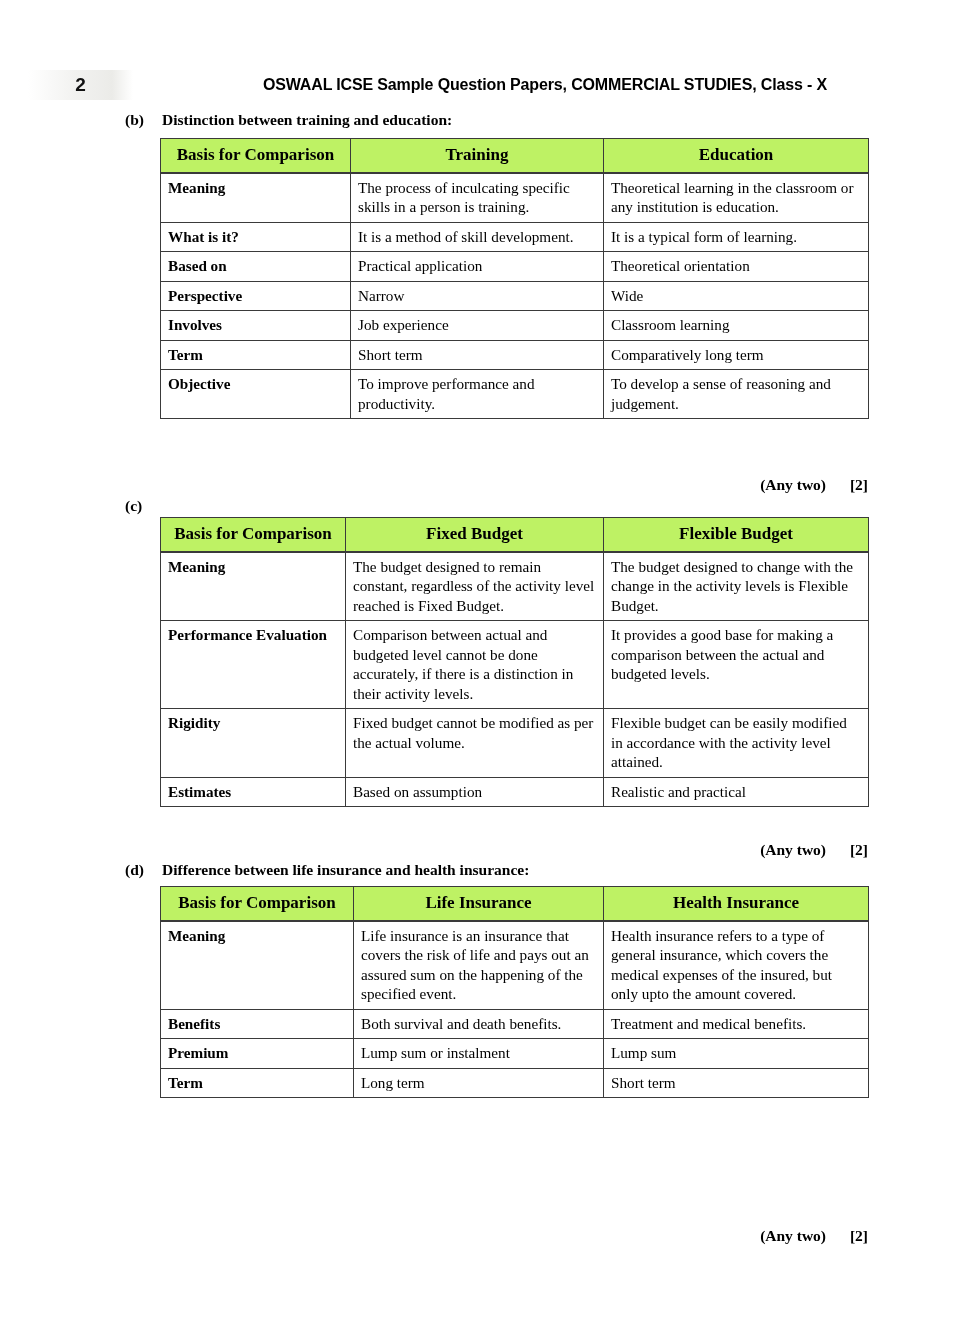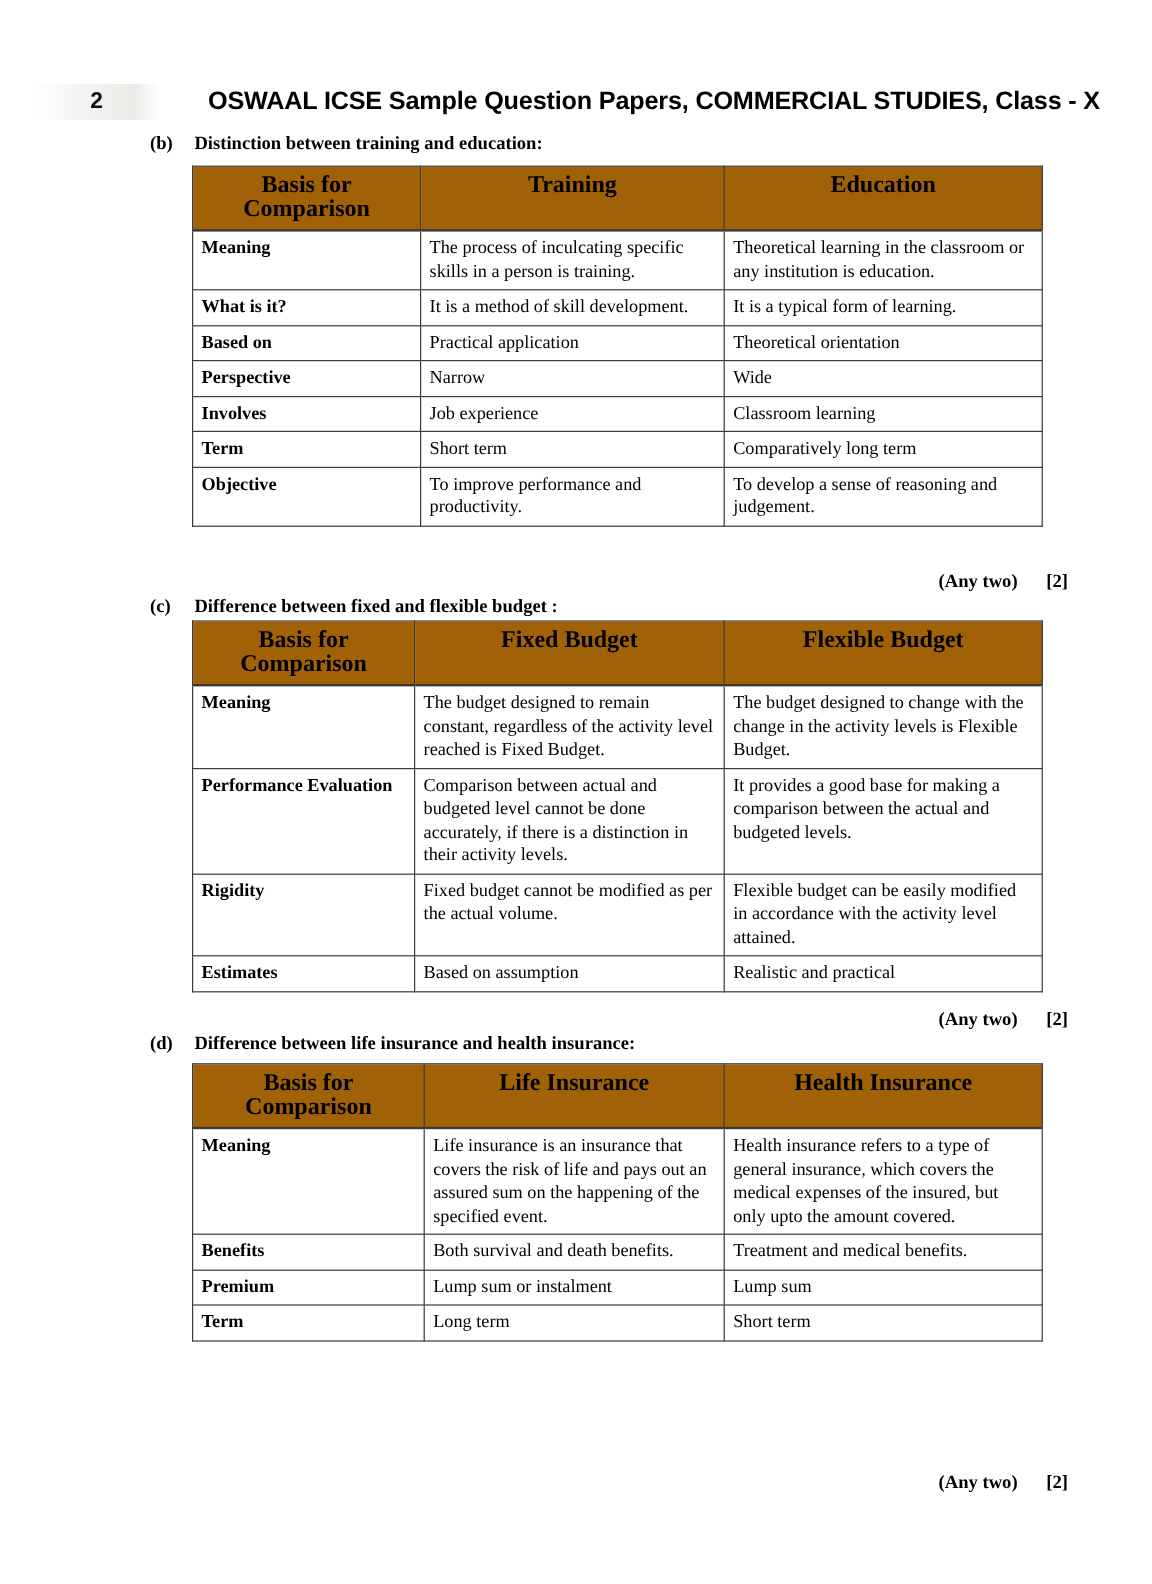--- a/index.html
+++ b/index.html
@@ -47,21 +47,21 @@
   }
   .header-title {
     position: absolute;
     left: 150px;
     top: 0;
     width: 790px;
     height: 30px;
     line-height: 30px;
     text-align: center;
     font-family: "Liberation Sans", sans-serif;
-    font-size: 21px;
+    font-size: 16px;
     font-weight: 600;
     letter-spacing: -0.15px;
     white-space: nowrap;
     color: #000000;
   }
   .header-title .strong {
     font-weight: bold;
   }
 
   
@@ -101,24 +101,24 @@
   table.cmp td, table.cmp th {
     border: 1px solid #3a3a3a;
     padding: 4px 7px 5px 7px;
     font-size: 15.2px;
     line-height: 19.5px;
     vertical-align: top;
     font-weight: normal;
     text-align: left;
   }
   table.cmp thead th {
-    background: #a16207;
+    background: #bef264;
     font-weight: bold;
     text-align: center;
-    font-size: 20px;
+    font-size: 17px;
     padding-top: 6px;
     padding-bottom: 7px;
     border-bottom: 2px solid #3a3a3a;
   }
   table.cmp thead th.th-basis {
     text-align: center;
   }
   table.cmp td.basis {
     font-weight: bold;
   }
@@ -147,21 +147,21 @@
 
   
   .marks-line {
     position: absolute;
     width: 960px;
     height: 22px;
     font-weight: bold;
     font-size: 15.5px;
     line-height: 20px;
     text-align: right;
-    padding-right: 70px;
+    padding-right: 92px;
     box-sizing: border-box;
     white-space: nowrap;
   }
   .marks-line .marks-val {
     display: inline-block;
     width: 42px;
     text-align: right;
   }
 </style>
 </head>
@@ -234,21 +234,20 @@
   </tbody>
 </table>
 
 <div class="marks-line" style="top:475px;">
   <span>(Any two)</span><span class="marks-val">[2]</span>
 </div>
 
 <div class="section" style="top:496px;">
   <div class="section-heading">
     <span class="sec-label">(c)</span>
-    <span class="sec-text">Difference between fixed and flexible budget :</span>
   </div>
 </div>
 
 <table class="cmp tbl-2">
   <colgroup>
       <col class="c1">
       <col class="c2">
       <col class="c3">
     </colgroup>
   <thead>

